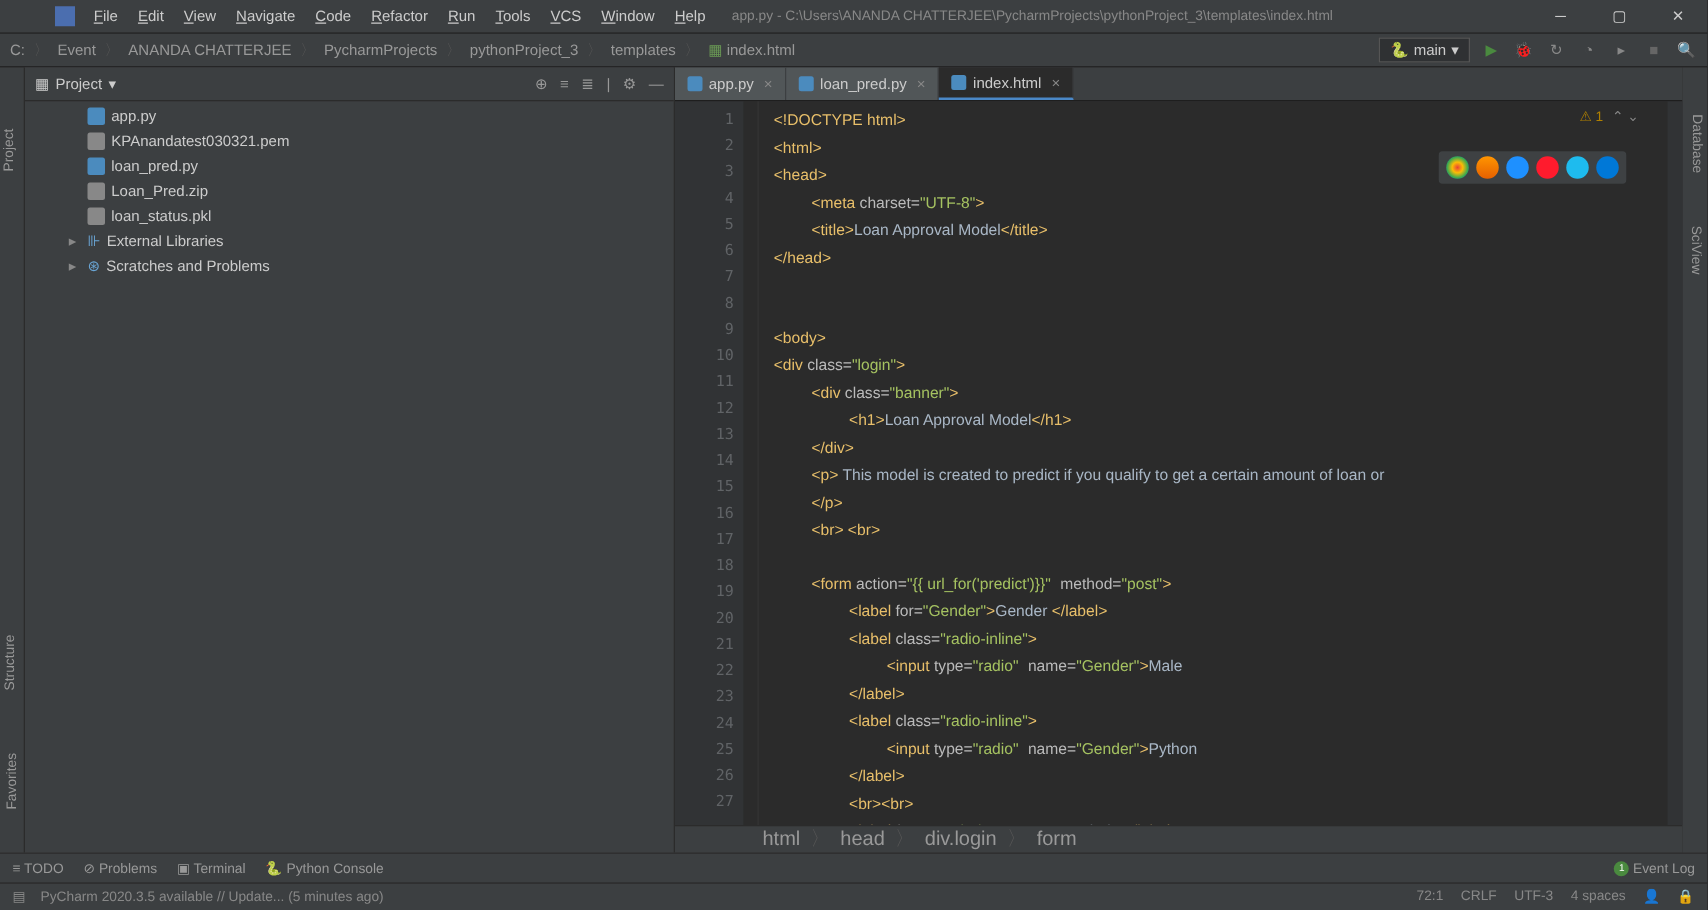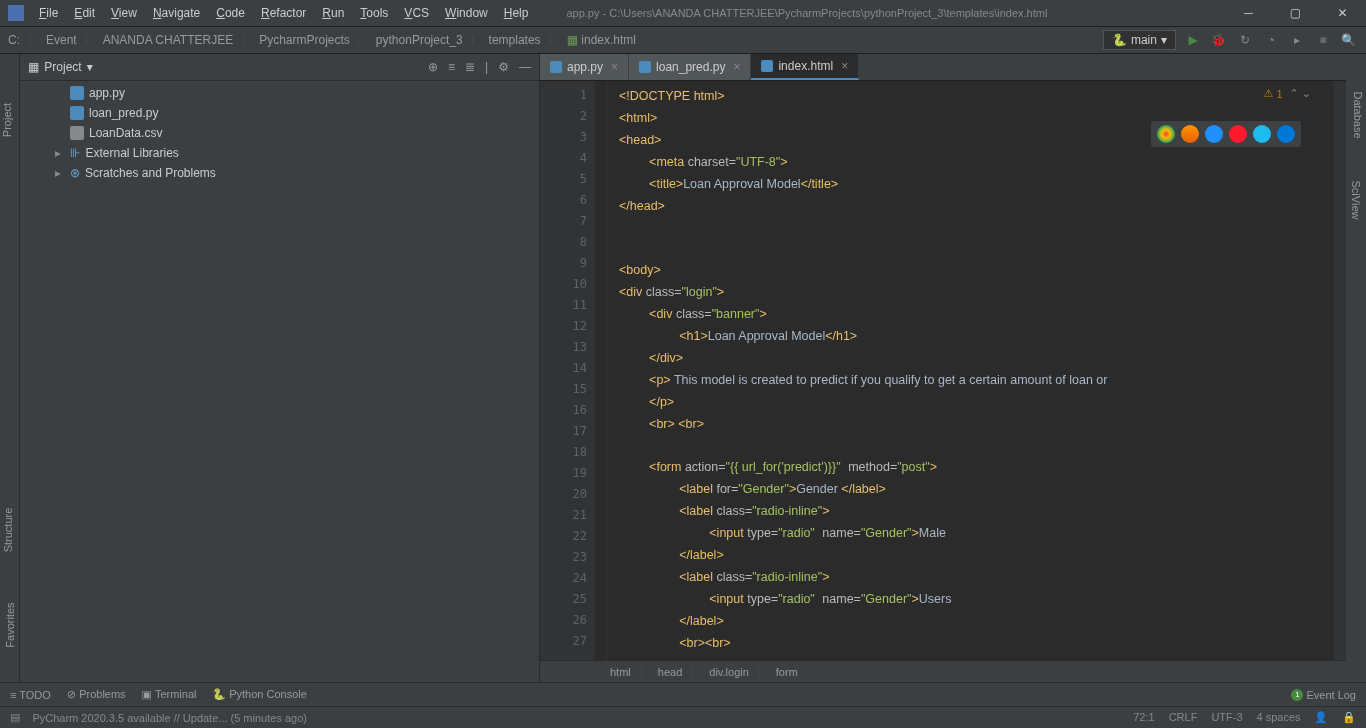--- a/index.html
+++ b/index.html
@@ -1,24 +1,24 @@
 <!DOCTYPE html>
 <html><head>
 <meta charset="utf-8">
 <style>
 * { margin: 0; padding: 0; box-sizing: border-box; font-family: 'Segoe UI', Arial, sans-serif; }
 body { background: #2b2b2b; color: #bbb; font-size: 12px; overflow: hidden; width: 1366px; height: 728px; position: relative; }
 
 
-.titlebar { height: 27px; background: #3c3f41; display: flex; align-items: center; border-bottom: 1px solid #1e1e1e; }
+.titlebar { height: 27px; background: #3c3f41; display: flex; align-items: center; border-bottom: 1px solid #1e1e1e; padding-left: 36px; }
 .titlebar .win-icon { width: 16px; height: 16px; margin: 0 8px; background: #4b6eaf; }
 .menubar { display: flex; gap: 2px; }
 .menubar span { padding: 3px 7px; cursor: pointer; color: #ccc; }
 .menubar span u { text-decoration: underline; }
-.titlebar .title { margin-left: 31px; color: #888; font-size: 11px; white-space: nowrap; overflow: hidden; flex: 1; }
+.titlebar .title { margin-left: 14px; color: #888; font-size: 11px; white-space: nowrap; overflow: hidden; flex: 1; }
 .winctrls { display: flex; margin-left: auto; }
 .winctrls div { width: 47px; height: 27px; display: flex; align-items: center; justify-content: center; color: #ccc; }
 
 
 .navbar { height: 27px; background: #3c3f41; display: flex; align-items: center; padding: 0 8px; border-bottom: 1px solid #1e1e1e; }
 .navbar .bc { color: #999; display: flex; align-items: center; gap: 6px; }
 .navbar .bc .sep { color: #555; margin: 0 1px; }
 .navbar .right { margin-left: auto; display: flex; align-items: center; gap: 8px; }
 .runcfg { background: #2f3133; border: 1px solid #555; padding: 2px 8px; display: flex; align-items: center; gap: 4px; color: #ccc; }
 .toolbtn { width: 18px; height: 18px; display: flex; align-items: center; justify-content: center; color: #888; }
@@ -56,21 +56,21 @@
 .str { color: #a5c261; }
 .txt { color: #a9b7c6; }
 .doctype { color: #e8bf6a; margin-top: 36px; }
 
 
 .browser-icons { position: absolute; top: 40px; right: 45px; display: flex; gap: 6px; background: #3e4143; padding: 4px 6px; border-radius: 3px; }
 .bi { width: 18px; height: 18px; border-radius: 50%; }
 .warn-ind { position: absolute; top: 6px; right: 35px; color: #b08000; font-size: 11px; display: flex; align-items: center; gap: 3px; }
 .code-scroll { position: absolute; right: 0; top: 0; width: 12px; height: 100%; background: #313335; }
 
-.editor-breadcrumb { height: 22px; background: #3c3f41; border-top: 1px solid #2b2b2b; display: flex; align-items: center; padding: 0 70px; gap: 8px; color: #999; font-size: 11px; }
+.editor-breadcrumb { height: 22px; background: #3c3f41; border-top: 1px solid #2b2b2b; display: flex; align-items: center; padding: 0 70px; gap: 8px; color: #999; font-size: 16px; }
 .editor-breadcrumb .sep2 { color: #555; }
 
 
 .right-gutter { width: 20px; background: #3c3f41; position: relative; }
 .right-gutter .vlabel { position: absolute; transform: rotate(90deg); transform-origin: center; white-space: nowrap; color: #999; font-size: 11px; }
 
 
 .bottombar { height: 24px; background: #3c3f41; border-top: 1px solid #2b2b2b; display: flex; align-items: center; padding: 0 10px; gap: 16px; color: #999; font-size: 11px; }
 .bottombar .r { margin-left: auto; display: flex; align-items: center; gap: 3px; }
 .statusbar { height: 22px; background: #3c3f41; border-top: 1px solid #2b2b2b; display: flex; align-items: center; padding: 0 10px; gap: 12px; color: #888; font-size: 11px; }
@@ -158,26 +158,34 @@
         <span>⚙</span>
         <span>—</span>
       </div>
     </div>
     <div class="tree" id="tree">
         <div class="tree-item">
           <span class="fi" style="background:#4b8bbe;border-radius:2px"></span>
           <span>app.py</span>
         </div>
         <div class="tree-item">
+          <span class="fi" style="background:#888;border-radius:2px"></span>
+          <span>KPAnandatest030321.pem</span>
+        </div>
+        <div class="tree-item">
           <span class="fi" style="background:#4b8bbe;border-radius:2px"></span>
           <span>loan_pred.py</span>
         </div>
         <div class="tree-item">
           <span class="fi" style="background:#888;border-radius:2px"></span>
-          <span>LoanData.csv</span>
+          <span>Loan_Pred.zip</span>
+        </div>
+        <div class="tree-item">
+          <span class="fi" style="background:#888;border-radius:2px"></span>
+          <span>loan_status.pkl</span>
         </div>
         <div class="tree-item lib">
           <span style="color:#888;margin-right:4px">▸</span>
           <span style="color:#6aa6d6">⊪</span> 
           <span>External Libraries</span>
         </div>
         <div class="tree-item lib">
           <span style="color:#888;margin-right:4px">▸</span>
           <span style="color:#6aa6d6">⊛</span> 
           <span>Scratches and Problems</span>
@@ -222,21 +230,21 @@
     <span class="tag">&lt;p&gt;</span><span class="txt"> This model is created to predict if you qualify to get a certain amount of loan or</span>
     <span class="tag">&lt;/p&gt;</span>
     <span class="tag">&lt;br&gt; &lt;br&gt;</span>
 
     <span class="tag">&lt;form </span><span class="attr">action=</span><span class="str">"{{ url_for('predict')}}"</span> <span class="attr">method=</span><span class="str">"post"</span><span class="tag">&gt;</span>
         <span class="tag">&lt;label </span><span class="attr">for=</span><span class="str">"Gender"</span><span class="tag">&gt;</span><span class="txt">Gender </span><span class="tag">&lt;/label&gt;</span>
         <span class="tag">&lt;label </span><span class="attr">class=</span><span class="str">"radio-inline"</span><span class="tag">&gt;</span>
             <span class="tag">&lt;input </span><span class="attr">type=</span><span class="str">"radio"</span> <span class="attr">name=</span><span class="str">"Gender"</span><span class="tag">&gt;</span><span class="txt">Male</span>
         <span class="tag">&lt;/label&gt;</span>
         <span class="tag">&lt;label </span><span class="attr">class=</span><span class="str">"radio-inline"</span><span class="tag">&gt;</span>
-            <span class="tag">&lt;input </span><span class="attr">type=</span><span class="str">"radio"</span> <span class="attr">name=</span><span class="str">"Gender"</span><span class="tag">&gt;</span><span class="txt">Users</span>
+            <span class="tag">&lt;input </span><span class="attr">type=</span><span class="str">"radio"</span> <span class="attr">name=</span><span class="str">"Gender"</span><span class="tag">&gt;</span><span class="txt">Python</span>
         <span class="tag">&lt;/label&gt;</span>
         <span class="tag">&lt;br&gt;&lt;br&gt;</span>
         <span class="tag">&lt;label </span><span class="attr">for=</span><span class="str">"Married"</span><span class="tag">&gt;</span><span class="txt"> Are you married? </span><span class="tag">&lt;/label&gt;</span>
 </div>
       <div class="browser-icons">
         <div class="bi" style="background:radial-gradient(#ea4335,#fbbc05,#34a853,#4285f4)"></div>
         <div class="bi" style="background:linear-gradient(#ff9500,#e66000)"></div>
         <div class="bi" style="background:#1e90ff"></div>
         <div class="bi" style="background:#ff1b2d"></div>
         <div class="bi" style="background:#1ebbee"></div>

